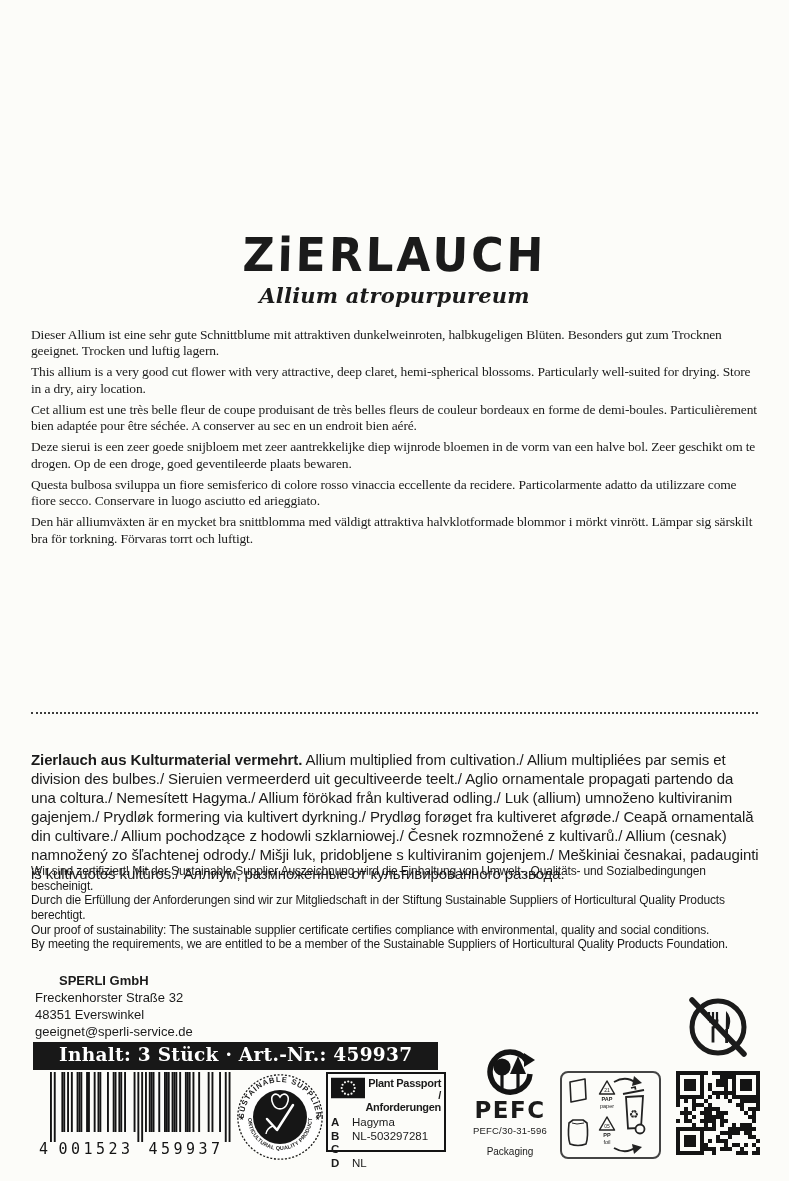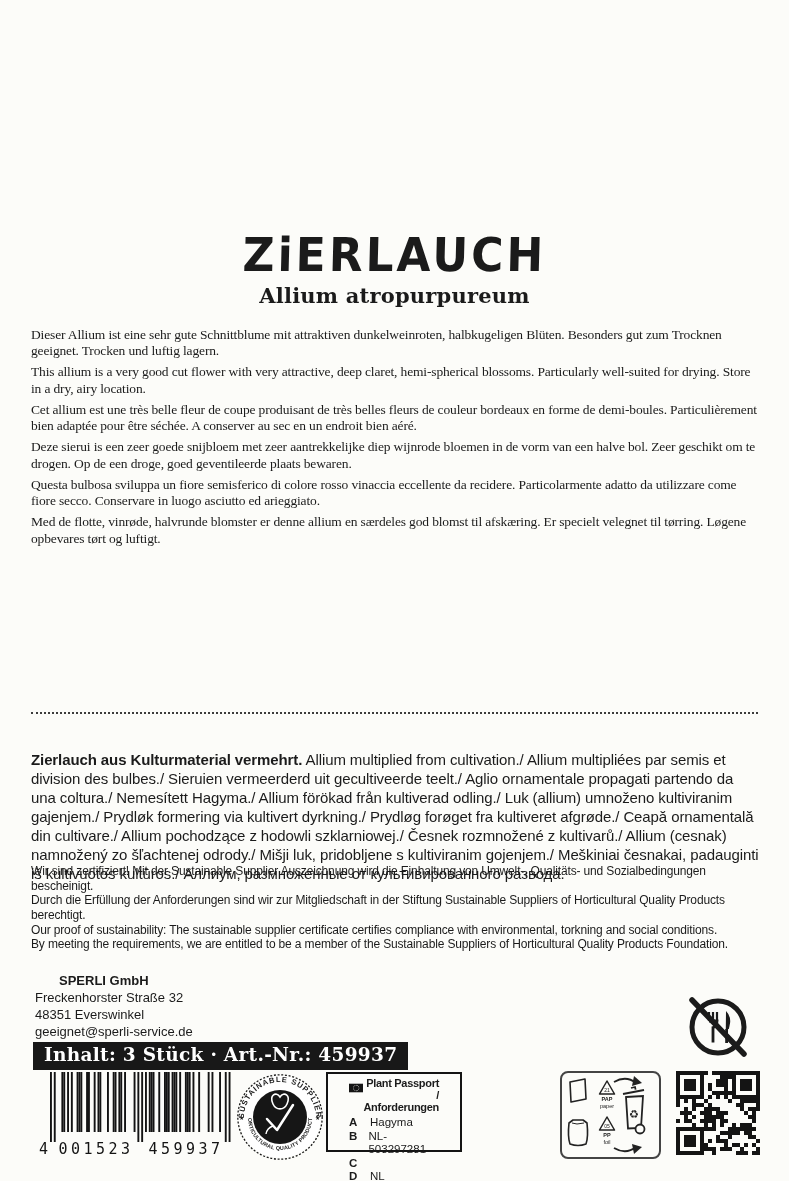--- a/index.html
+++ b/index.html
@@ -2,44 +2,44 @@
 <html><head>
 <meta charset="utf-8">
 <style>
   html,body{margin:0;padding:0;background:#e8e8e6;}
   .page{position:relative;width:789px;height:1181px;background:#fcfcf9;margin:0 auto;
         font-family:"Liberation Sans",sans-serif;color:#1b1b1b;overflow:hidden;}
 
   .header{position:absolute;top:233px;left:0;width:100%;text-align:center;}
   .title{font-family:"DejaVu Sans",sans-serif;font-weight:bold;font-size:44px;
          letter-spacing:3px;line-height:1;transform:scaleY(1.06) skewX(-1.5deg);}
-  .subtitle{font-family:"DejaVu Serif",serif;font-weight:bold;font-size:21px;margin-top:6px;letter-spacing:0.2px;}
+  .subtitle{font-family:"DejaVu Serif",serif;font-weight:bold;font-size:21px;margin-top:6px;letter-spacing:0.2px;font-style:italic;}
 
   .descriptions{position:absolute;top:327px;left:31px;width:729px;}
   .descriptions p{margin:0 0 4.5px;font-size:13.5px;line-height:1.22;letter-spacing:-0.15px;font-family:Liberation Serif, serif;}
 
   .divider{position:absolute;top:712px;left:31px;width:727px;border-top:2.6px dotted #3c3c3c;}
 
   .propagation{position:absolute;top:735px;left:31px;width:729px;font-size:15px;line-height:1.27;letter-spacing:-0.1px;}
   .propagation b{font-weight:bold;}
 
   .certification{position:absolute;top:864px;left:31px;width:729px;font-size:12px;line-height:1.22;letter-spacing:-0.15px;}
 
   .address{position:absolute;top:973px;left:35px;font-size:13px;line-height:1.3;}
   .address .company{font-weight:bold;margin-left:24px;}
 
   .content-bar{position:absolute;top:1042px;left:33px;background:#181818;color:#ffffff;
       font-family:"DejaVu Serif",serif;font-weight:bold;font-size:18.5px;
-      padding:2px 11px 5px;letter-spacing:0.3px;white-space:nowrap;}
+      padding:2px 26px 5px;letter-spacing:0.3px;white-space:nowrap;}
 
   .barcode{position:absolute;left:38px;top:1072px;}
   .badge{position:absolute;left:236px;top:1073px;}
 
-  .passport{position:absolute;left:326px;top:1072px;width:136px;height:80px;border:2px solid #141414;
-      box-sizing:border-box;padding:3px 21px 0;background:#fcfcf9;}
+  .passport{position:absolute;left:326px;top:1072px;width:120px;height:80px;border:2px solid #141414;
+      box-sizing:border-box;padding:3px 3px 0;background:#fcfcf9;}
   .pp-header{display:flex;justify-content:space-between;align-items:flex-start;margin-bottom:3px;}
   .pp-title{font-size:11px;font-weight:bold;text-align:right;line-height:1.1;letter-spacing:-0.3px;}
   .pp-row{display:flex;font-size:11.5px;line-height:13.5px;}
   .pp-key{font-weight:bold;width:21px;}
 
   .pefc{position:absolute;left:462px;top:1048px;width:96px;text-align:center;}
   .pefc-name{font-family:"DejaVu Sans",sans-serif;font-weight:bold;font-size:23px;letter-spacing:1.5px;margin-top:-3px;line-height:1;}
   .pefc-code{font-size:9.5px;margin-top:3px;letter-spacing:0.2px;}
   .pefc-label{font-size:10px;margin-top:10px;}
 
@@ -60,31 +60,31 @@
     <div class="title">ZiERLAUCH</div>
     <div class="subtitle">Allium atropurpureum</div>
   </div>
 
   <div class="descriptions">
     <p>Dieser Allium ist eine sehr gute Schnittblume mit attraktiven dunkelweinroten, halbkugeligen Blüten. Besonders gut zum Trocknen geeignet. Trocken und luftig lagern.</p>
     <p>This allium is a very good cut flower with very attractive, deep claret, hemi-spherical blossoms. Particularly well-suited for drying. Store in a dry, airy location.</p>
     <p>Cet allium est une très belle fleur de coupe produisant de très belles fleurs de couleur bordeaux en forme de demi-boules. Particulièrement bien adaptée pour être séchée. A conserver au sec en un endroit bien aéré.</p>
     <p>Deze sierui is een zeer goede snijbloem met zeer aantrekkelijke diep wijnrode bloemen in de vorm van een halve bol. Zeer geschikt om te drogen. Op de een droge, goed geventileerde plaats bewaren.</p>
     <p>Questa bulbosa sviluppa un fiore semisferico di colore rosso vinaccia eccellente da recidere. Particolarmente adatto da utilizzare come fiore secco. Conservare in luogo asciutto ed arieggiato.</p>
-    <p>Med de flotte, vinrøde, halvrunde blomster er denne allium en særdeles god blomst til afskæring. Er specielt velegnet til tørring. Løgene opbevares tørt og luftigt.</p>
+    <p>Den här alliumväxten är en mycket bra snittblomma med väldigt attraktiva halvklotformade blommor i mörkt vinrött. Lämpar sig särskilt bra för torkning. Förvaras torrt och luftigt.</p>
   </div>
 
   <div class="divider"></div>
 
   <p class="propagation"><b>Zierlauch aus Kulturmaterial vermehrt.</b> <span>Allium multiplied from cultivation./ Allium multipliées par semis et division des bulbes./ Sieruien vermeerderd uit gecultiveerde teelt./ Aglio ornamentale propagati partendo da una coltura./ Nemesített Hagyma./ Allium förökad från kultiverad odling./ Luk (allium) umnoženo kultiviranim gajenjem./ Prydløk formering via kultivert dyrkning./ Prydløg forøget fra kultiveret afgrøde./ Ceapă ornamentală din cultivare./ Allium pochodzące z hodowli szklarniowej./ Česnek rozmnožené z kultivarů./ Allium (cesnak) namnožený zo šľachtenej odrody./ Mišji luk, pridobljene s kultiviranim gojenjem./ Meškiniai česnakai, padauginti iš kultivuotos kultūros./ Аллиум, размноженные от культивированного развода.</span></p>
 
   <div class="certification">
     <div>Wir sind zertifiziert! Mit der Sustainable Supplier Auszeichnung wird die Einhaltung von Umwelt-, Qualitäts- und Sozialbedingungen bescheinigt.</div>
     <div>Durch die Erfüllung der Anforderungen sind wir zur Mitgliedschaft in der Stiftung Sustainable Suppliers of Horticultural Quality Products berechtigt.</div>
-    <div>Our proof of sustainability: The sustainable supplier certificate certifies compliance with environmental, torkning and social conditions.</div>
+    <div>Our proof of sustainability: The sustainable supplier certificate certifies compliance with environmental, quality and social conditions.</div>
     <div>By meeting the requirements, we are entitled to be a member of the Sustainable Suppliers of Horticultural Quality Products Foundation.</div>
   </div>
 
   <div class="address">
     <div class="company">SPERLI GmbH</div>
     <div>Freckenhorster Straße 32</div>
     <div>48351 Everswinkel</div>
     <div>geeignet@sperli-service.de</div>
     <div>www.sperli.de</div>
   </div>
@@ -204,20 +204,34 @@
     <div class="pp-row">
         <span class="pp-key">C</span>
         <span></span>
       </div>
     <div class="pp-row">
         <span class="pp-key">D</span>
         <span>NL</span>
       </div>
   </div>
 
+  <div class="pefc">
+    <svg width="64" height="50" viewBox="0 0 64 50">
+      <path d="M48,13 A20,20 0 1 1 36,6" fill="none" stroke="#141414" stroke-width="5.5" transform="scale(1,-1) translate(0,-50) scale(1,-1) translate(0,0)"></path>
+      <path d="M48,12 A20,20 0 1 0 52,26" fill="none" stroke="#141414" stroke-width="5.5"></path>
+      <polygon points="46,5 57,12 46,19" fill="#141414"></polygon>
+      <circle cx="24" cy="19" r="8.6" fill="#141414"></circle>
+      <rect x="22.4" y="25" width="3.2" height="15" fill="#141414"></rect>
+      <polygon points="40,8 48,26 32,26" fill="#141414"></polygon>
+      <rect x="38.4" y="26" width="3.2" height="14" fill="#141414"></rect>
+    </svg>
+    <div class="pefc-name">PEFC</div>
+    <div class="pefc-code">PEFC/30-31-596</div>
+    <div class="pefc-label">Packaging</div>
+  </div>
 
   <div class="recyclebox">
     <svg width="97" height="84" viewBox="0 0 97 84">
       <g stroke="#222" fill="none" stroke-width="1.6" stroke-linejoin="round">
         <path d="M8,9 l15,-3 l1,20 l-15,3 z"></path>
         <path d="M7,50 q-1.5,14 1,21 q8,3 16,0 q2.5,-7 1,-21 l-4,-3 h-10 z"></path>
         <path d="M10,50 q4,2 12,0" stroke-width="1"></path>
       </g>
       <g stroke="#222" fill="none" stroke-width="1.8">
         <path d="M52,9 q12,-7 22,1"></path>

